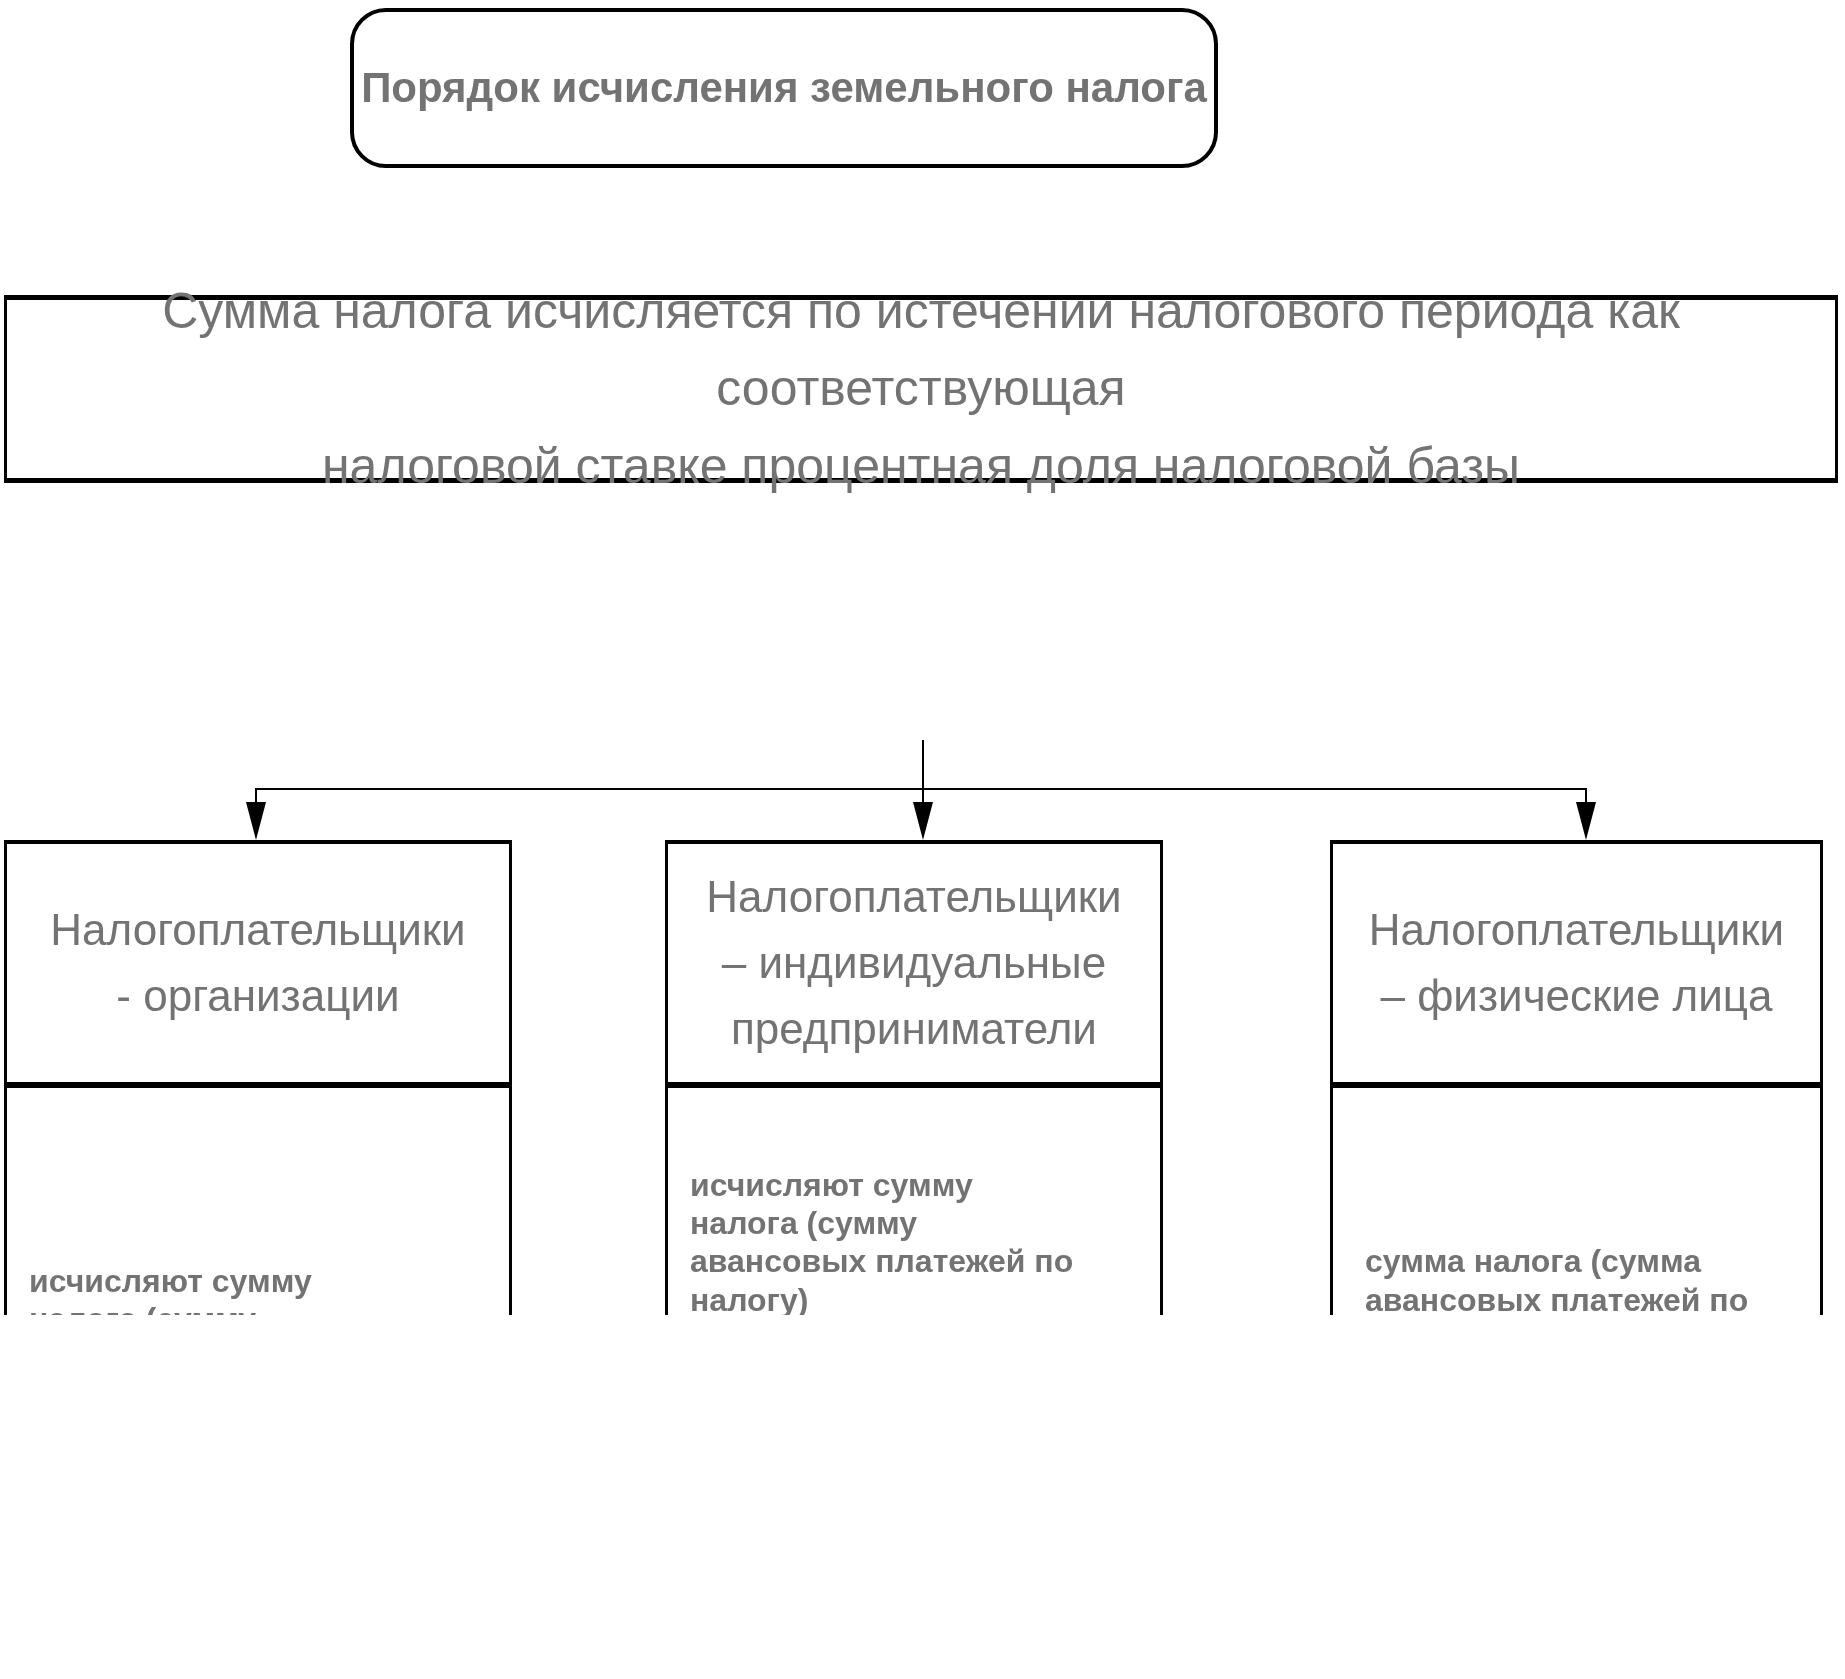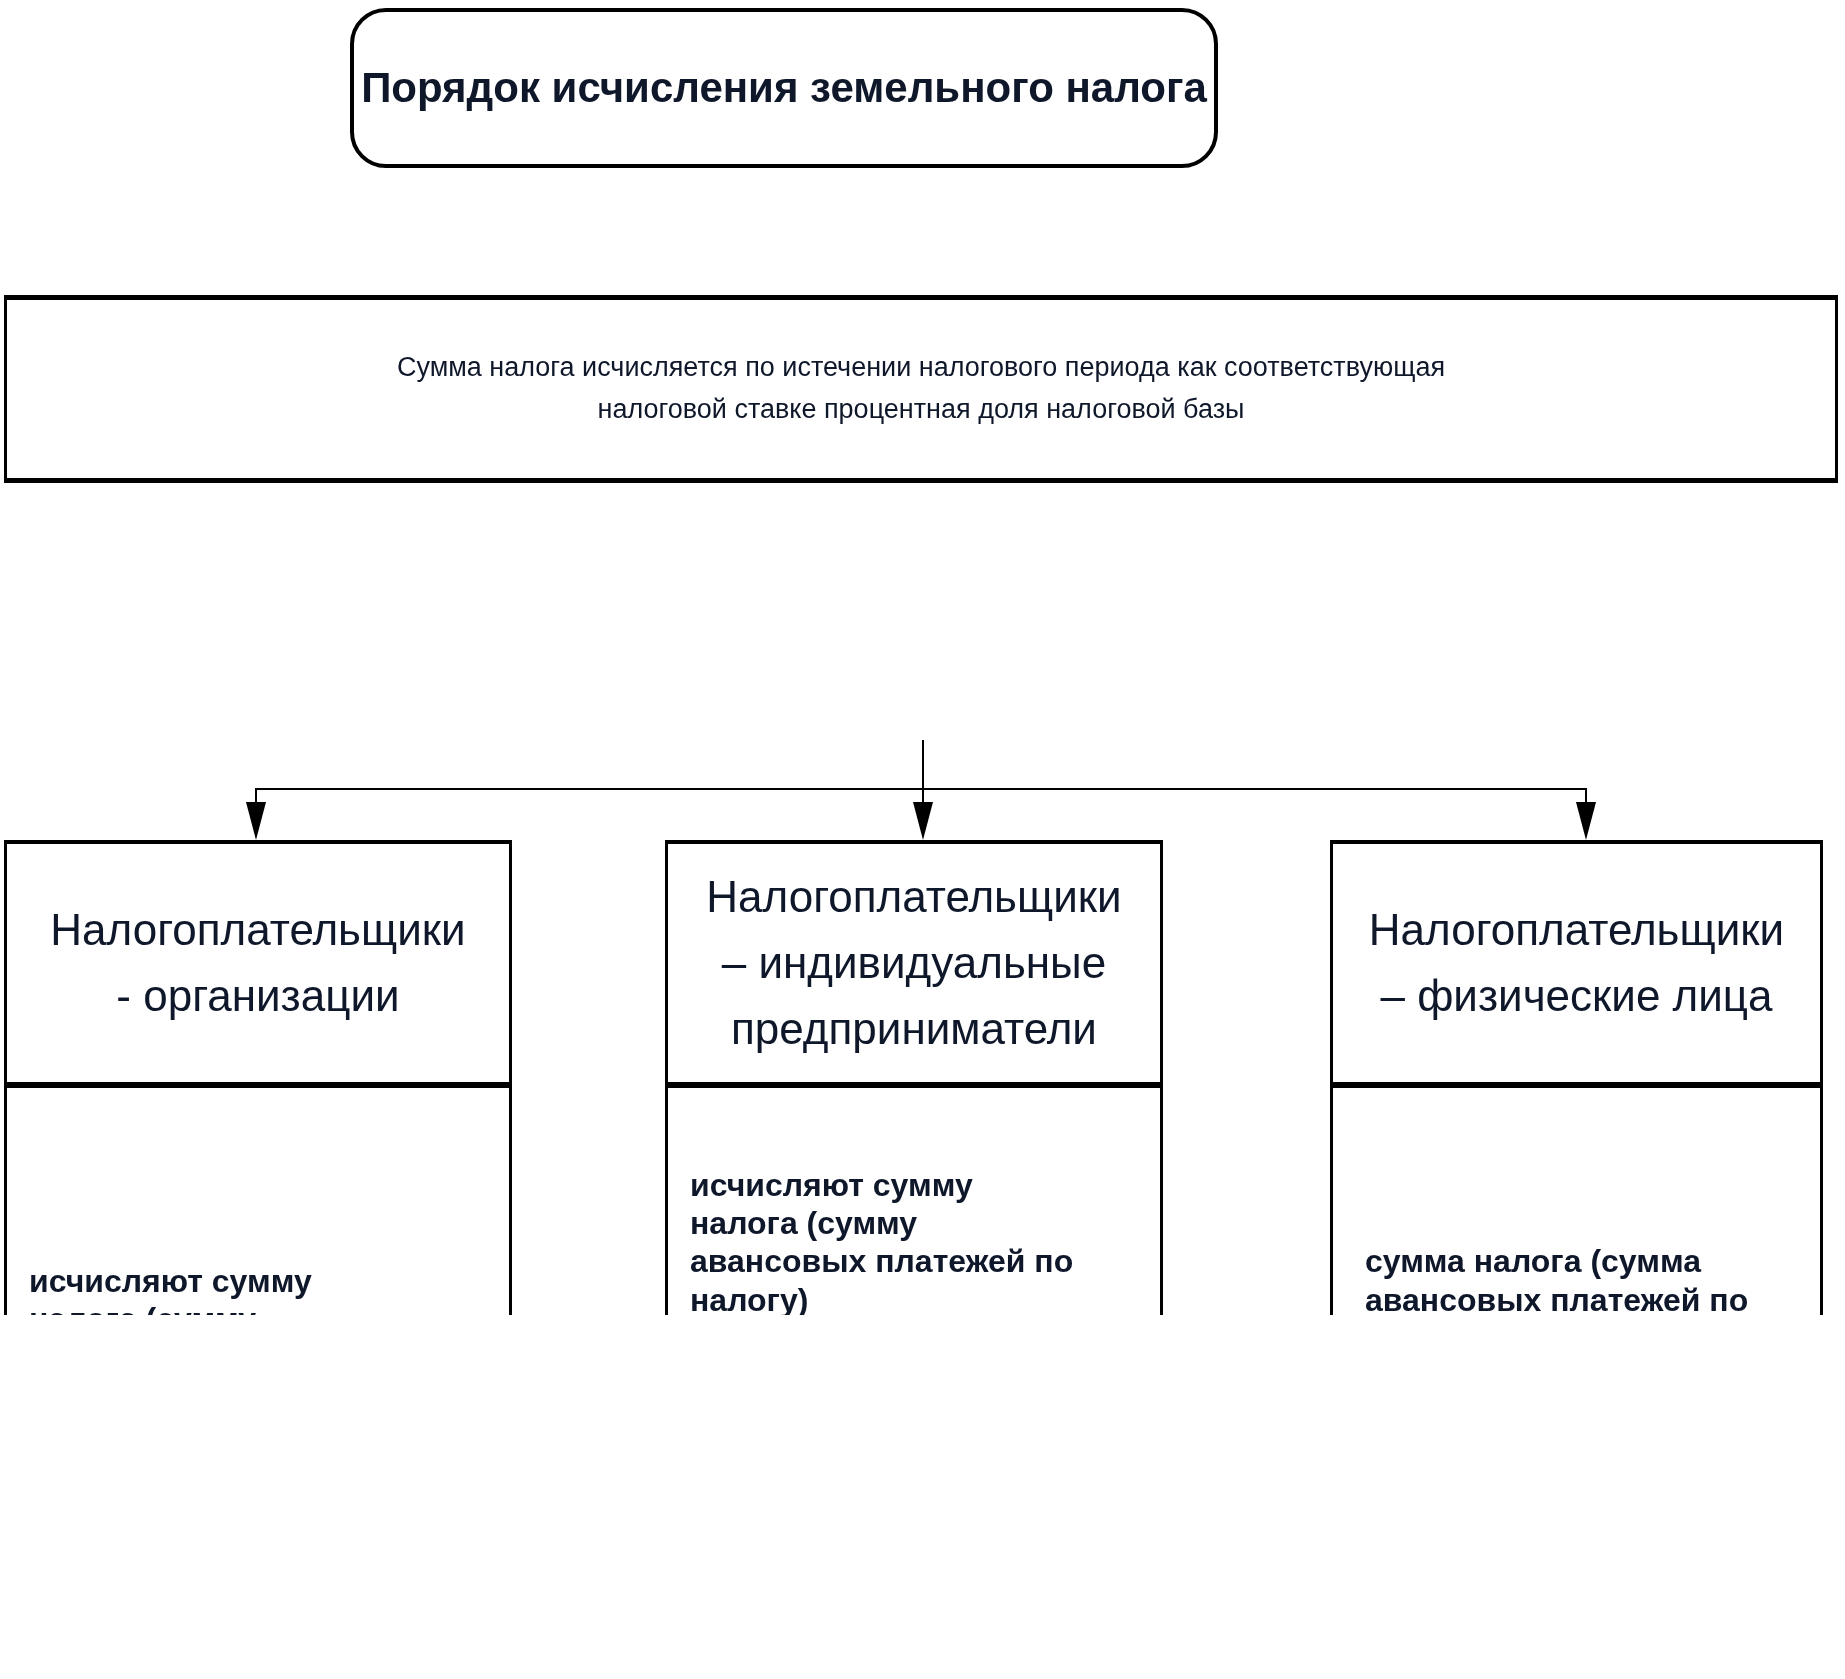--- a/index.html
+++ b/index.html
@@ -6,21 +6,21 @@
     margin: 0;
     padding: 0;
     background: #ffffff;
   }
   .canvas {
     position: relative;
     width: 1845px;
     height: 1315px;
     background: #ffffff;
     font-family: "Liberation Sans", sans-serif;
-    color: #0f172a;
+    color: #737373;
   }
   .box {
     position: absolute;
     box-sizing: border-box;
     border-style: solid;
     border-color: #000000;
     background: #ffffff;
     display: flex;
     align-items: center;
     justify-content: center;
@@ -37,21 +37,21 @@
   .title-box .txt {
     font-size: 42px;
     font-weight: bold;
     text-align: center;
   }
   
   .wide-box {
     border-width: 5px 3px;
   }
   .wide-box .txt {
-    font-size: 27px;
+    font-size: 50px;
     line-height: 1.55;
     text-align: center;
   }
   .box1 { left: 4px; top: 295px; width: 1834px; height: 188px; }
   .box2 { left: 4px; top: 543px; width: 1833px; height: 197px; padding-bottom: 20px; }
   
   .line {
     position: absolute;
     background: #000000;
   }

